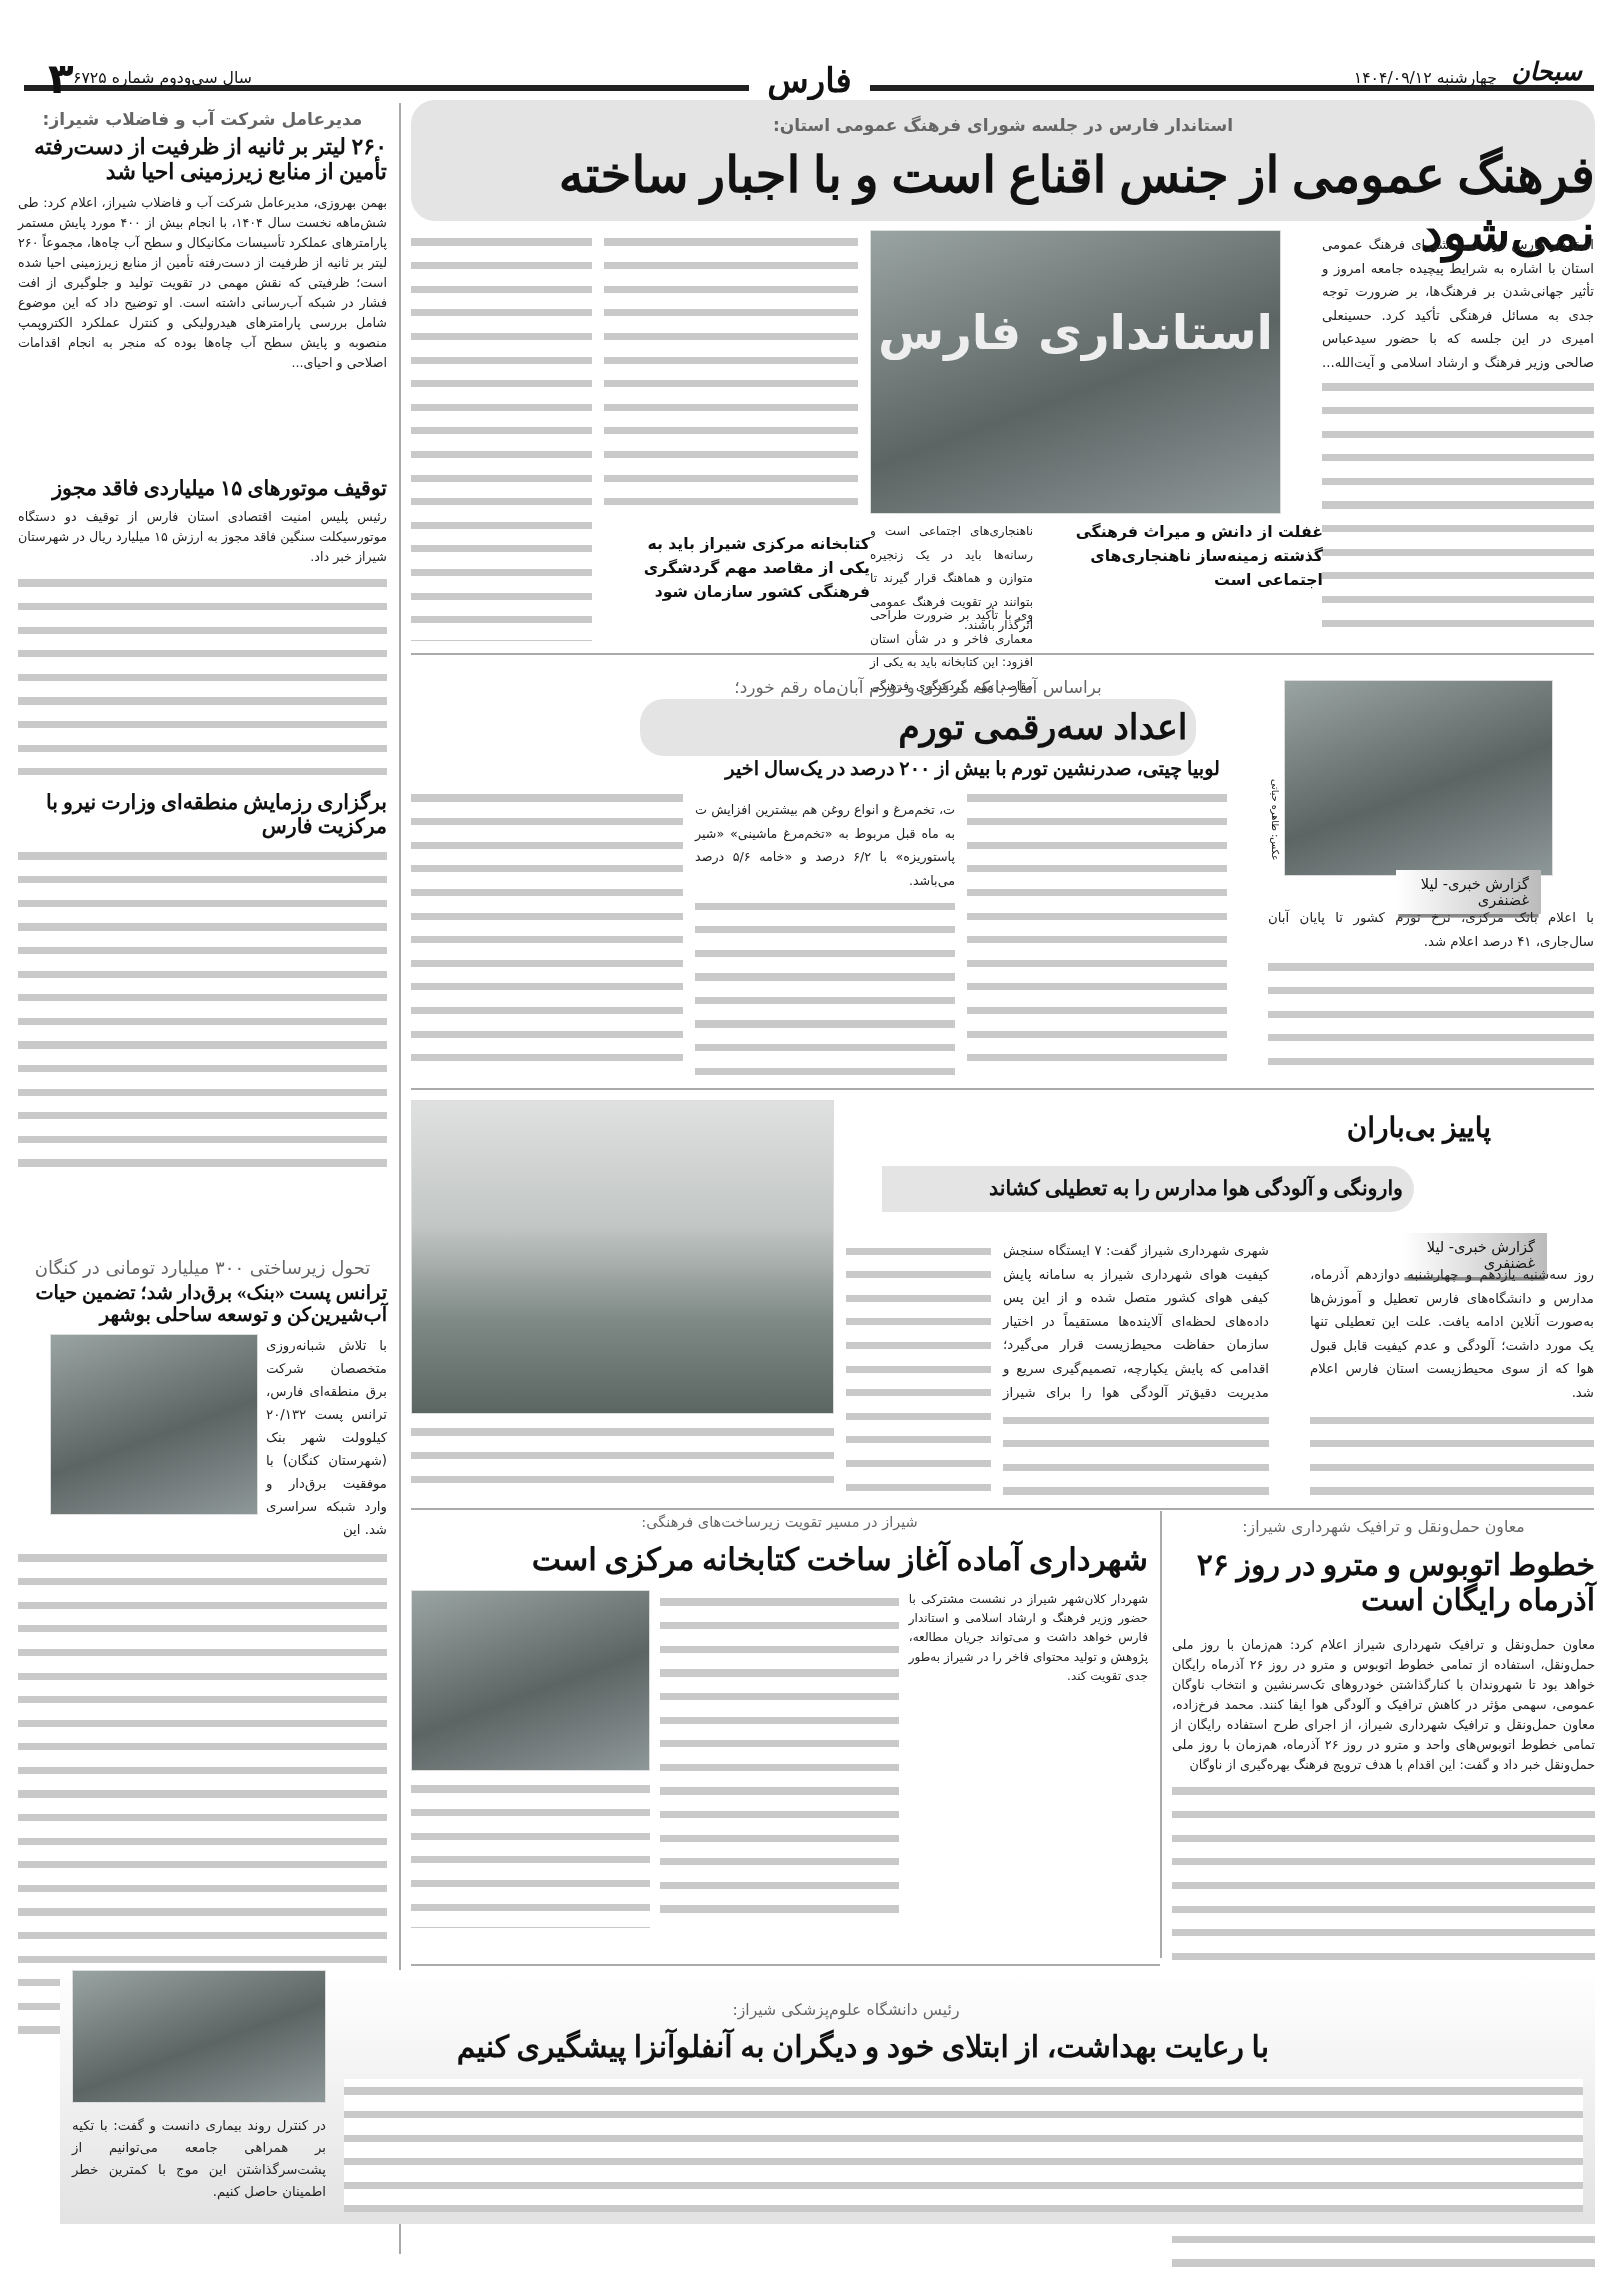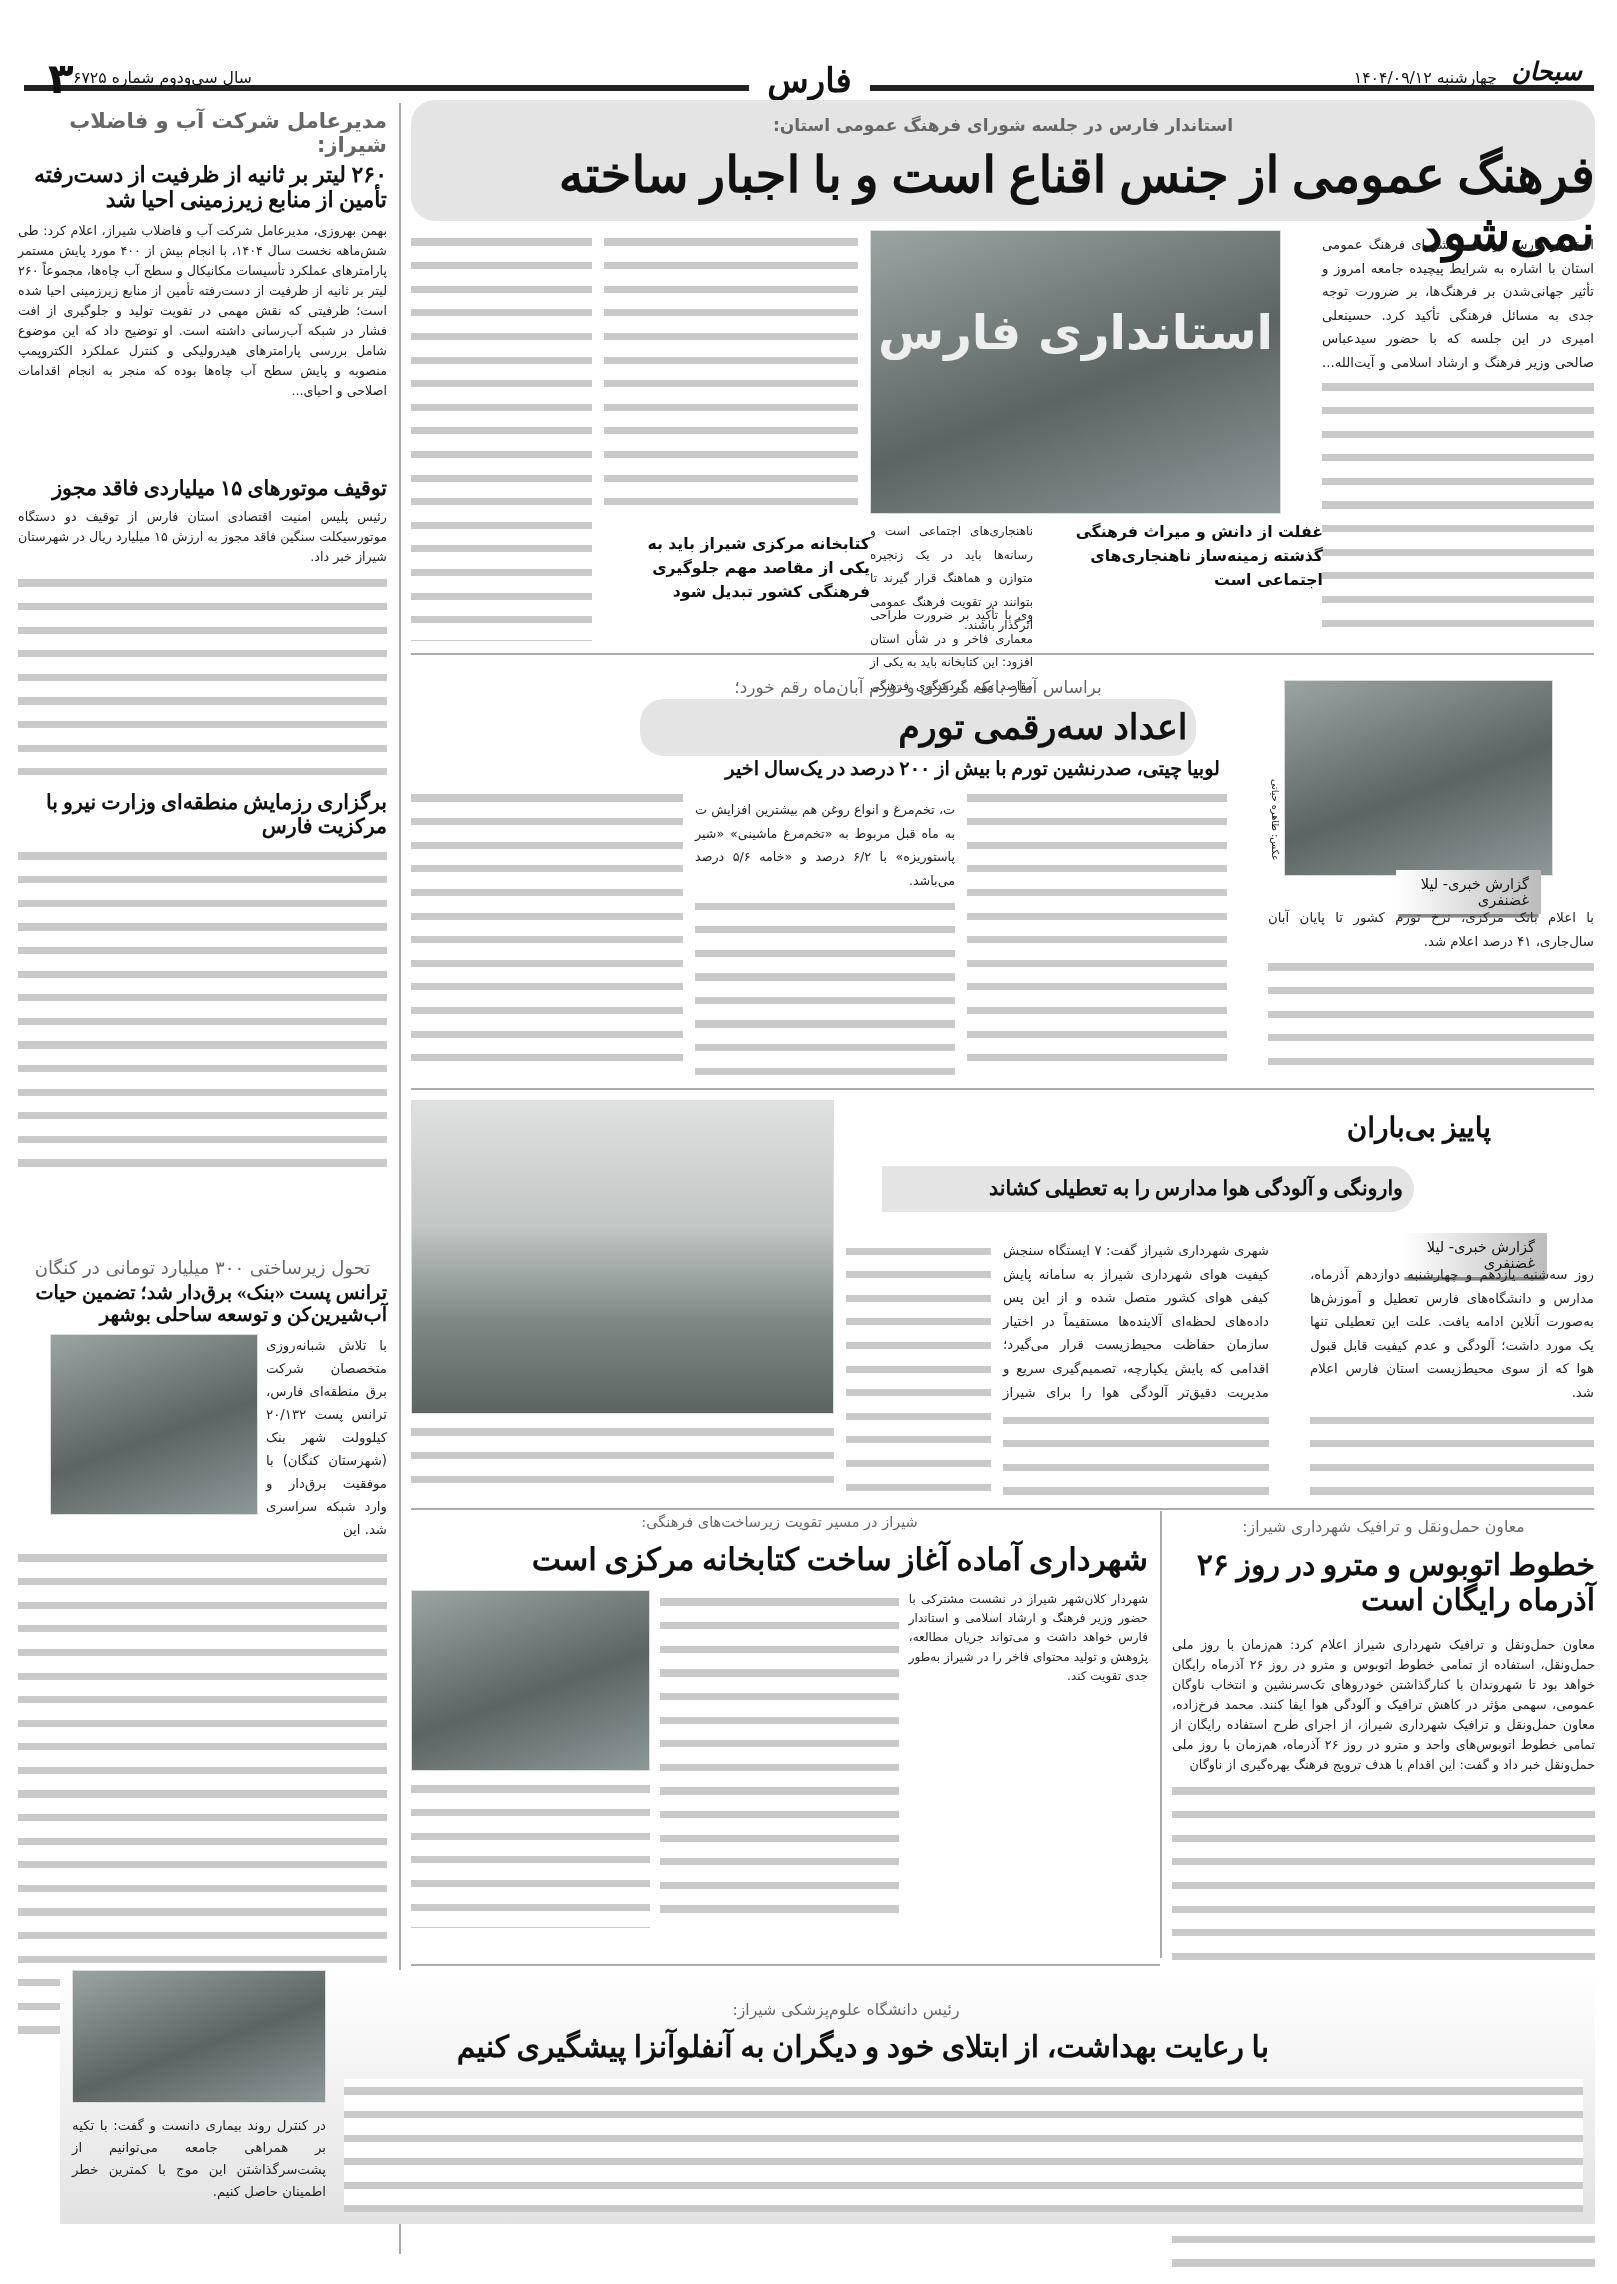--- a/index.html
+++ b/index.html
@@ -43,28 +43,28 @@
   <div class="h-big" style="font-size:50px;margin-top:12px">فرهنگ عمومی از جنس اقناع است و با اجبار ساخته نمی‌شود</div>
 </div>
 <div class="abs body-text" style="right:24px;top:233px;width:272px">استاندار فارس در جلسه شورای فرهنگ عمومی استان با اشاره به شرایط پیچیده جامعه امروز و تأثیر جهانی‌شدن بر فرهنگ‌ها، بر ضرورت توجه جدی به مسائل فرهنگی تأکید کرد. حسینعلی امیری در این جلسه که با حضور سیدعباس صالحی وزیر فرهنگ و ارشاد اسلامی و آیت‌الله... برگزار شد،</div>
 <div class="abs col-fill" style="right:24px;top:375px;width:272px;height:266px"></div>
 <div class="abs photo" style="left:870px;top:230px;width:411px;height:284px" title="جلسه شورای فرهنگ عمومی - استانداری فارس">
   <div style="text-align:center;color:#eee;font-size:48px;font-weight:bold;margin-top:73px">استانداری فارس</div>
 </div>
 <div class="abs bullet" style="left:1039px;top:520px;width:284px">غفلت از دانش و میراث فرهنگی گذشته زمینه‌ساز ناهنجاری‌های اجتماعی است</div>
 <div class="abs body-text" style="left:870px;top:520px;width:163px;font-size:12px">ناهنجاری‌های اجتماعی است و رسانه‌ها باید در یک زنجیره متوازن و هماهنگ قرار گیرند تا بتوانند در تقویت فرهنگ عمومی اثرگذار باشند.</div>
 <div class="abs col-fill" style="left:604px;top:230px;width:254px;height:290px"></div>
-<div class="abs bullet" style="left:634px;top:532px;width:236px">کتابخانه مرکزی شیراز باید به یکی از مقاصد مهم جلوگیری فرهنگی کشور تبدیل شود</div>
+<div class="abs bullet" style="left:634px;top:532px;width:236px">کتابخانه مرکزی شیراز باید به یکی از مقاصد مهم گردشگری فرهنگی کشور سازمان شود</div>
 <div class="abs body-text" style="left:870px;top:604px;width:163px;font-size:12px">وی با تأکید بر ضرورت طراحی معماری فاخر و در شأن استان افزود: این کتابخانه باید به یکی از مقاصد مهم گردشگری فرهنگی تبدیل شود.</div>
 <div class="abs col-fill" style="left:411px;top:230px;width:181px;height:411px"></div>
 
 <div class="abs hline" style="left:411px;right:24px;top:653px"></div>
 
 <div class="abs" style="left:18px;top:109px;width:369px">
-  <div class="kicker" style="font-size:21px;text-align:right">مدیرعامل شرکت آب و فاضلاب شیراز:</div>
+  <div class="kicker" style="font-size:17px;">مدیرعامل شرکت آب و فاضلاب شیراز:</div>
   <div class="h-big" style="font-size:22px;margin:4.8px 0 8.5px">۲۶۰ لیتر بر ثانیه از ظرفیت از دست‌رفته تأمین از منابع زیرزمینی احیا شد</div>
   <div class="body-text" style="font-size:12.7px;line-height:20px">بهمن بهروزی، مدیرعامل شرکت آب و فاضلاب شیراز، اعلام کرد: طی شش‌ماهه نخست سال ۱۴۰۴، با انجام بیش از ۴۰۰ مورد پایش مستمر پارامترهای عملکرد تأسیسات مکانیکال و سطح آب چاه‌ها، مجموعاً ۲۶۰ لیتر بر ثانیه از ظرفیت از دست‌رفته تأمین از منابع زیرزمینی احیا شده است؛ ظرفیتی که نقش مهمی در تقویت تولید و جلوگیری از افت فشار در شبکه آب‌رسانی داشته است. او توضیح داد که این موضوع شامل بررسی پارامترهای هیدرولیکی و کنترل عملکرد الکتروپمپ منصوبه و پایش سطح آب چاه‌ها بوده که منجر به انجام اقدامات اصلاحی و احیای...</div>
 </div>
 <div class="abs" style="left:18px;top:477px;width:369px">
   <div class="h-big" style="font-size:20.5px;margin-bottom:6px">توقیف موتورهای ۱۵ میلیاردی فاقد مجوز</div>
   <div class="body-text" style="font-size:12.7px;line-height:20px">رئیس پلیس امنیت اقتصادی استان فارس از توقیف دو دستگاه موتورسیکلت سنگین فاقد مجوز به ارزش ۱۵ میلیارد ریال در شهرستان شیراز خبر داد.</div>
   <div class="col-fill" style="height:205px;margin-top:4.8px"></div>
 </div>
 <div class="abs" style="left:18px;top:791px;width:369px">
   <div class="h-big" style="font-size:20.5px;margin-bottom:6px">برگزاری رزمایش منطقه‌ای وزارت نیرو با مرکزیت فارس</div>

